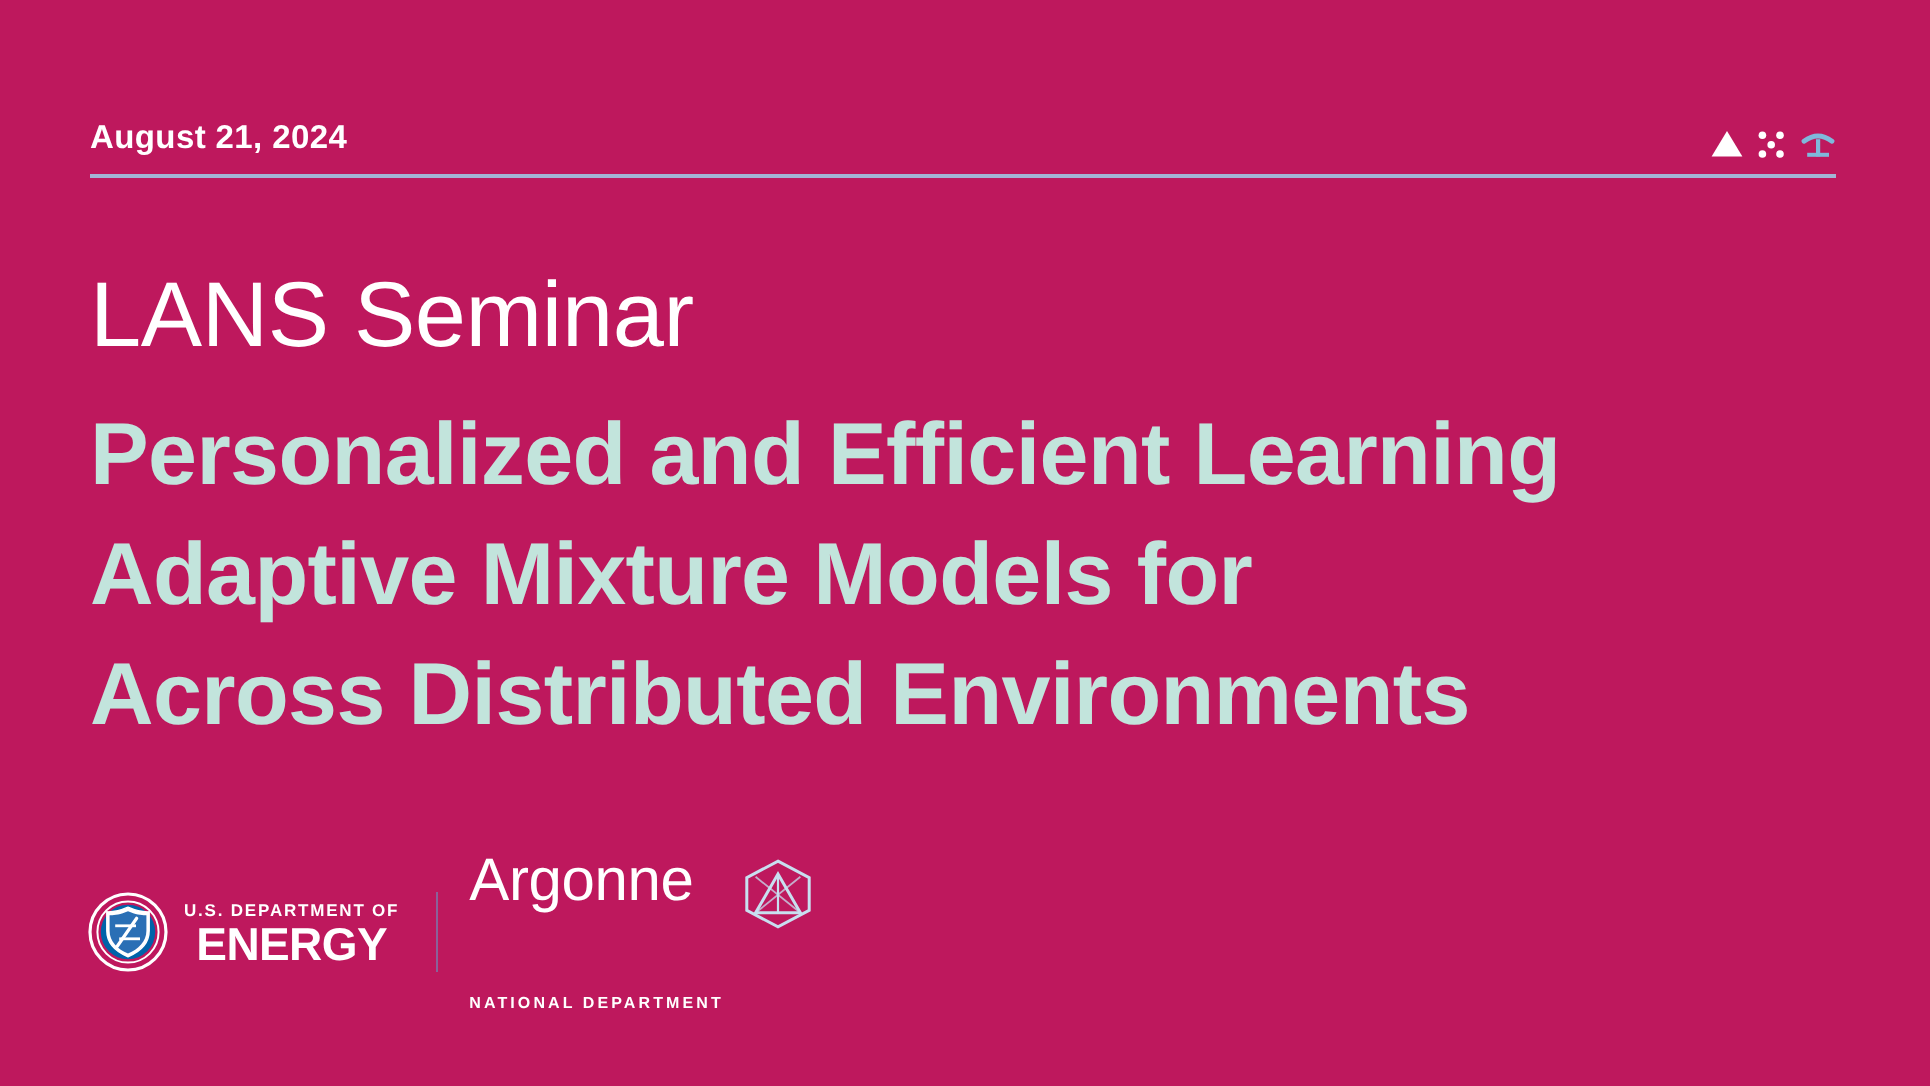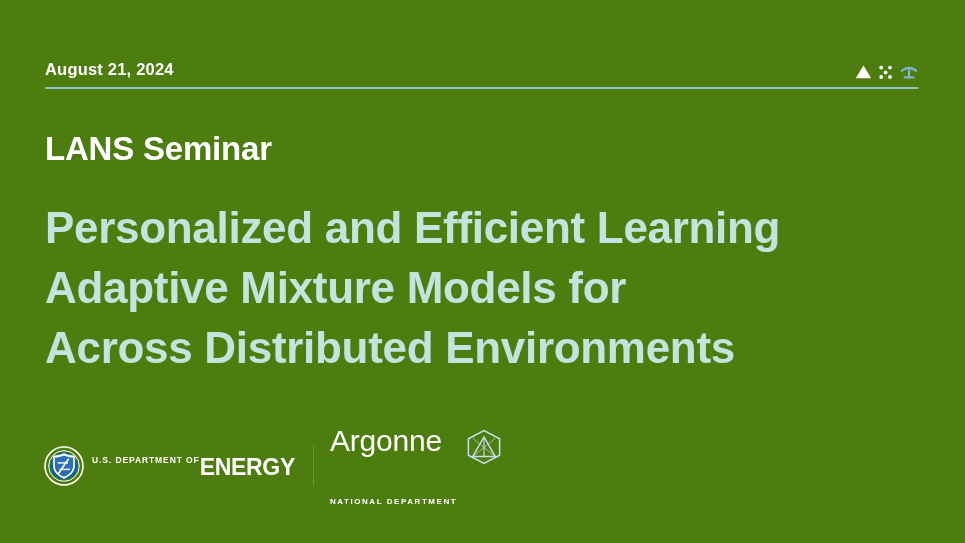--- a/index.html
+++ b/index.html
@@ -10,21 +10,21 @@
     width: 965px;
     height: 543px;
     overflow: hidden;
     font-family: "Liberation Sans", sans-serif;
     background: #0063a9;
   }
   .slide {
     position: relative;
     width: 965px;
     height: 543px;
-    background: #4d7c0f;
+    background: #be185d;
     box-sizing: border-box;
   }
 
   
   .header {
     position: absolute;
     left: 45px;
     top: 60px;
     width: 873px;
     height: 32px;
@@ -62,22 +62,22 @@
   .mark-icon {
     display: block;
     line-height: 0;
   }
 
   
   .eyebrow {
     position: absolute;
     left: 45px;
     top: 130px;
-    font-size: 33px;
-    font-weight: bold;
+    font-size: 46px;
+    font-weight: normal;
     color: #ffffff;
     letter-spacing: -0.2px;
     white-space: nowrap;
   }
   .title {
     position: absolute;
     left: 45px;
     top: 198px;
     width: 880px;
     font-size: 44px;
@@ -106,23 +106,24 @@
     align-items: center;
     gap: 8px;
   }
   .doe-seal {
     width: 40px;
     height: 40px;
     flex: 0 0 40px;
   }
   .doe-words {
     display: flex;
-    flex-direction: row;
+    flex-direction: column;
     justify-content: center;
     margin-top: 1px;
+    align-items: center;
   }
   .doe-dept {
     font-size: 8.5px;
     font-weight: bold;
     color: #ffffff;
     letter-spacing: 0.9px;
     line-height: 10px;
     white-space: nowrap;
   }
   .doe-energy {

